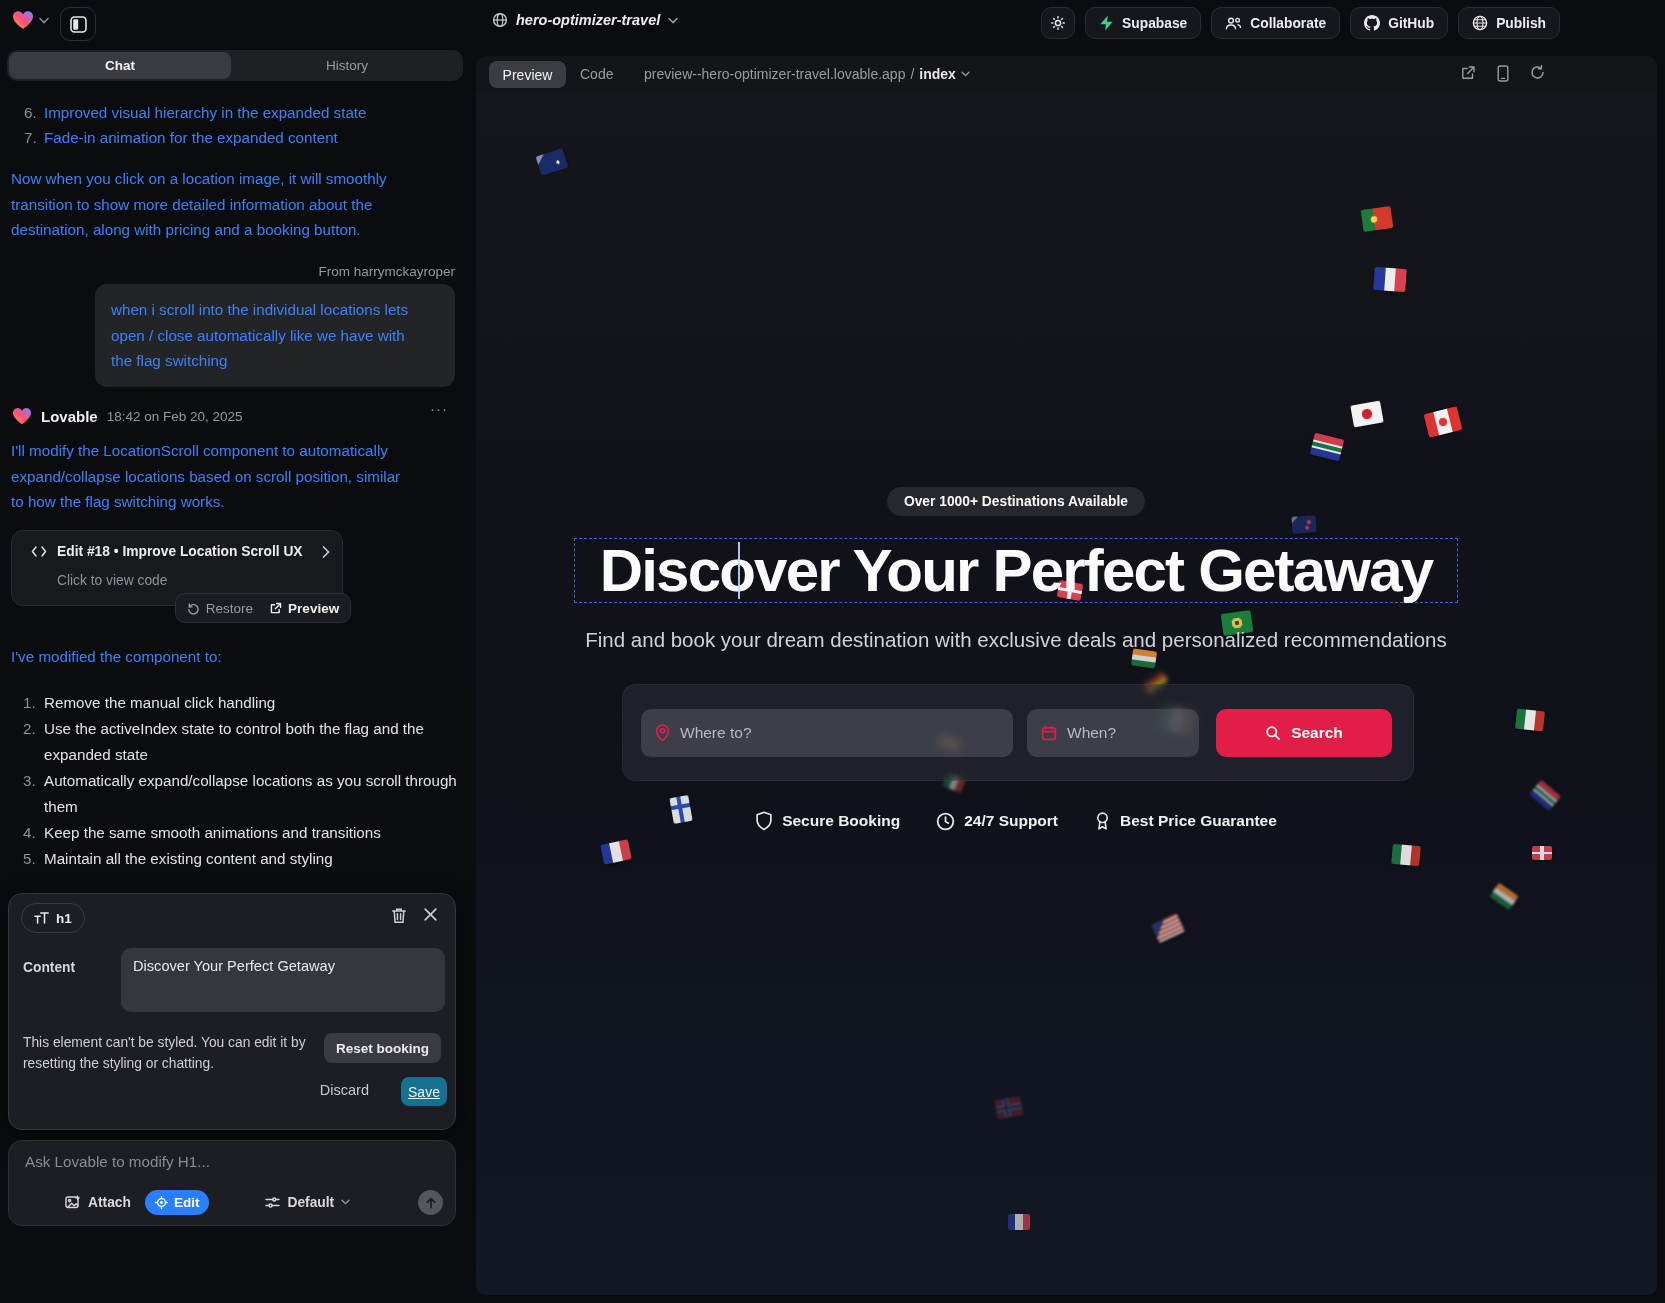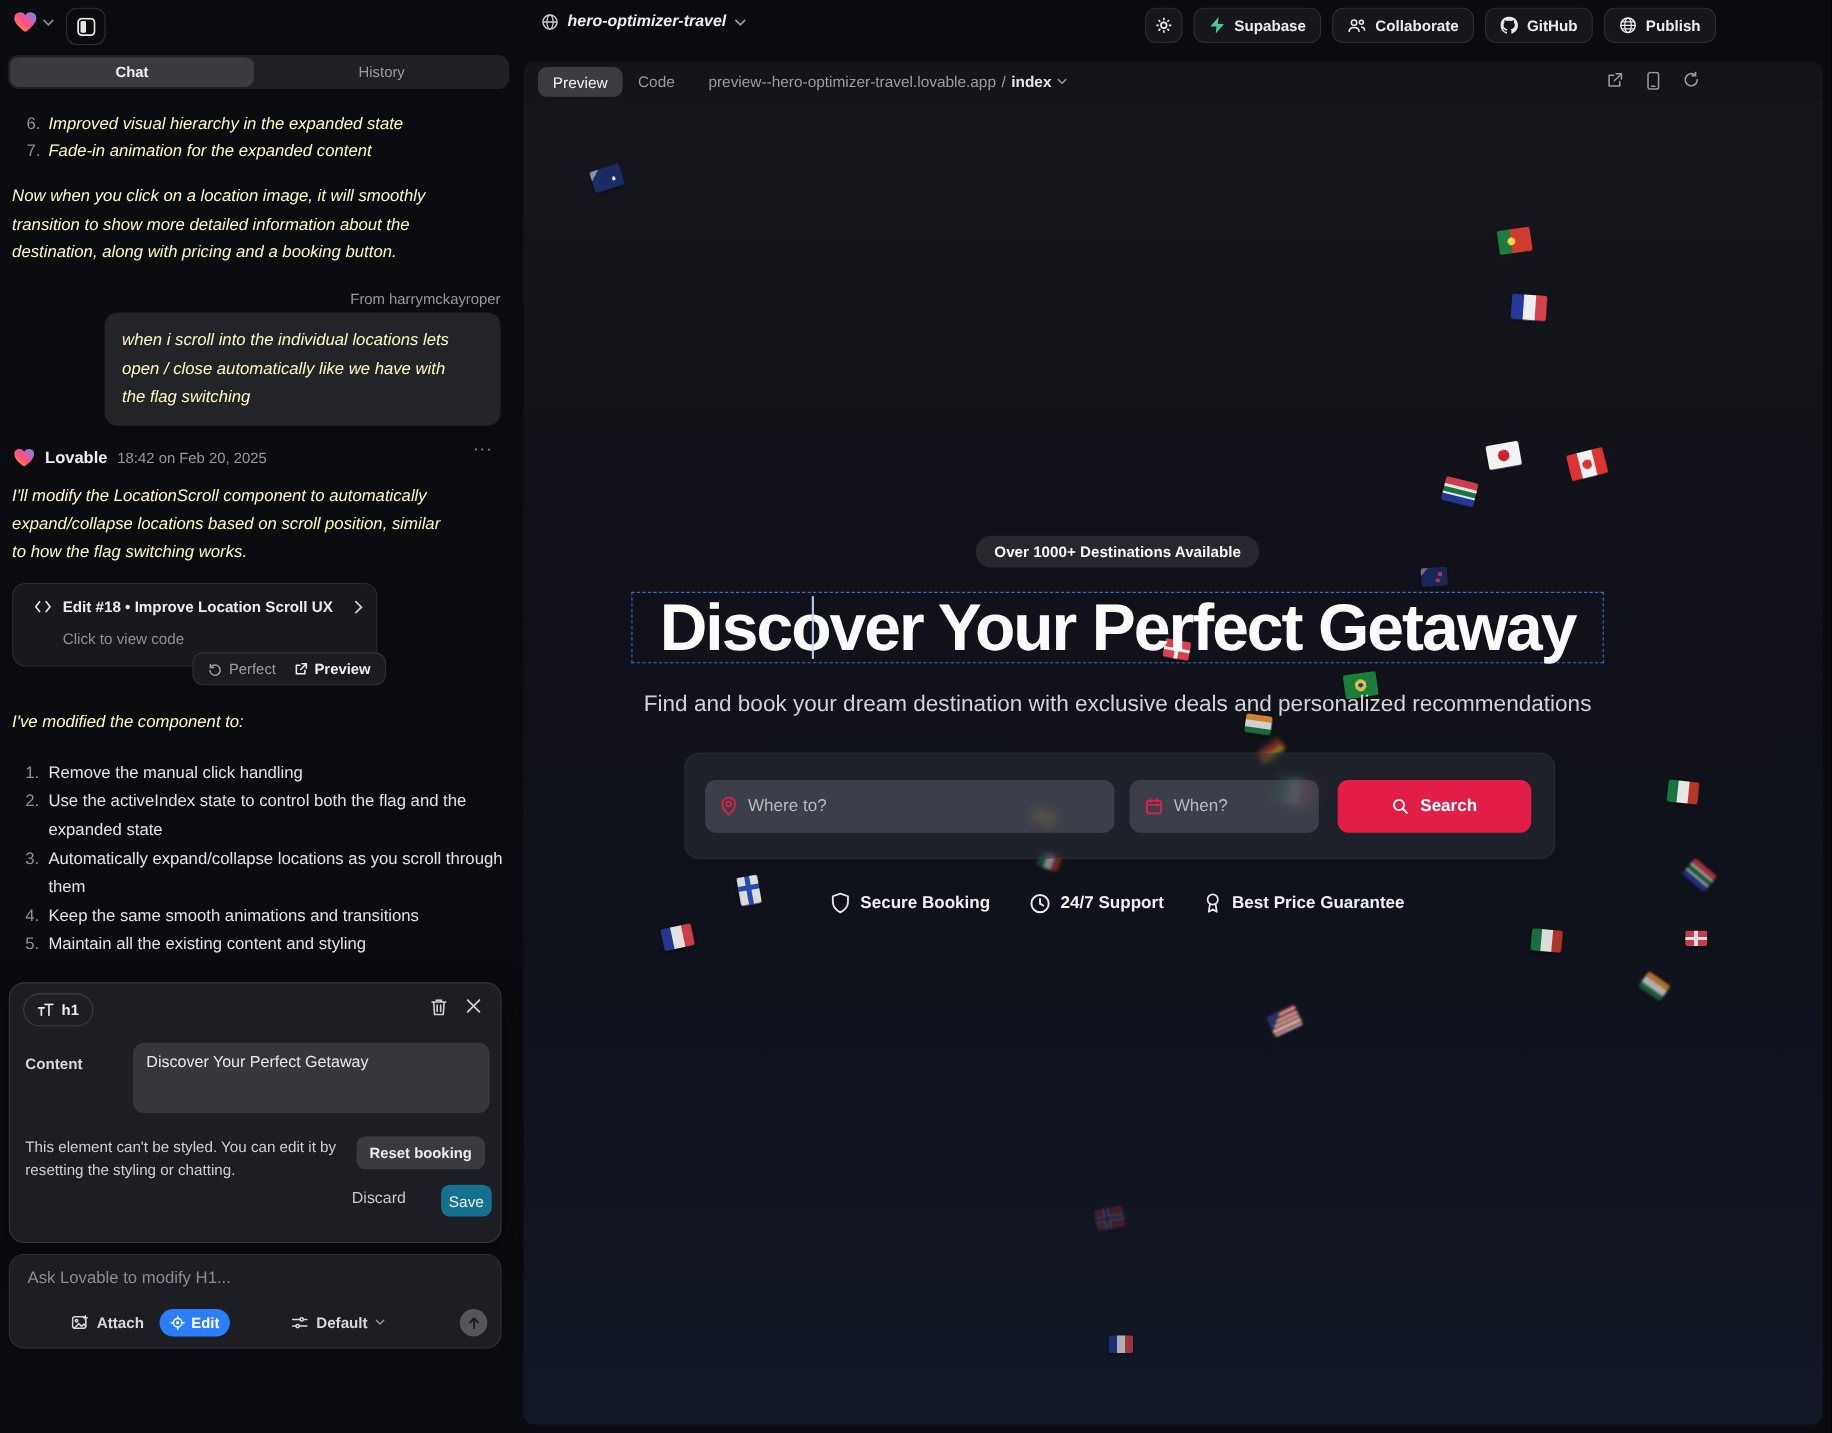--- a/index.html
+++ b/index.html
@@ -19,21 +19,21 @@
       border:1px solid #2c2d33;border-radius:10px;font-size:13.8px;font-weight:bold;color:#ededef;box-sizing:border-box;}
   .btn-icon-only{width:34px;padding:0;justify-content:center;}
 
   
   #sidebar{position:absolute;left:0;top:46px;width:470px;bottom:0;}
   #tabs{position:absolute;left:7px;top:4px;width:456px;height:31px;background:#1f2024;border-radius:10px;}
   #tab-chat{position:absolute;left:2px;top:2px;width:222px;height:27px;background:#3a3b41;border-radius:8px;
       display:flex;align-items:center;justify-content:center;font-size:13.5px;font-weight:bold;color:#f2f2f3;}
   #tab-history{position:absolute;left:226px;top:2px;right:2px;height:27px;display:flex;align-items:center;justify-content:center;
       font-size:13.5px;color:#9b9ca1;}
-  .chat-text{font-size:15.2px;line-height:25.5px;color:#fef9c3;white-space:pre-line;font-style:italic;}
+  .chat-text{font-size:15.2px;line-height:25.5px;color:#3b82f6;white-space:pre-line;}
   .num-row{position:absolute;left:11px;width:450px;font-size:15.2px;line-height:25px;}
   .num-row .num{display:inline-block;width:33px;padding-left:13px;box-sizing:border-box;color:#8f9095;}
   #para1{position:absolute;left:11px;top:120px;width:448px;}
   #from-label{position:absolute;right:15px;top:218px;font-size:13.5px;color:#97989d;}
   #user-bubble{position:absolute;left:95px;right:15px;top:238px;background:#232428;border-radius:12px;
       padding:13px 16px;box-sizing:border-box;}
   #lovable-header{position:absolute;left:12px;top:358px;right:15px;height:24px;display:flex;align-items:center;gap:9px;}
   #lovable-header .lname{font-size:15px;font-weight:bold;color:#f0f0f2;}
   #lovable-header .ltime{font-size:13.5px;color:#97989d;}
   #msg-menu{position:absolute;right:22px;top:354px;color:#9b9ca1;font-size:15px;letter-spacing:1px;}
@@ -61,21 +61,21 @@
   #trash-btn{position:absolute;right:44px;top:13px;width:20px;height:20px;color:#d0d0d3;}
   #close-btn{position:absolute;right:12px;top:13px;width:20px;height:20px;color:#d0d0d3;}
   #content-label{position:absolute;left:14px;top:66px;font-size:13.8px;font-weight:bold;color:#d6d6d8;}
   #content-area{position:absolute;left:112px;top:54px;width:324px;height:64px;background:#35373d;border:none;border-radius:10px;
       padding:10px 12px;box-sizing:border-box;font-family:inherit;font-size:14.6px;color:#e8e8ea;resize:none;outline:none;}
   #style-note{position:absolute;left:14px;top:139px;width:300px;font-size:13.8px;line-height:20.5px;color:#cfcfd2;white-space:pre-line;}
   #reset-styling-btn{position:absolute;right:14px;top:139px;height:30px;padding:0 12px;background:#3a3b41;border-radius:8px;
       display:flex;align-items:center;font-size:13.5px;font-weight:bold;color:#ececee;}
   #discard-btn{position:absolute;right:86px;top:188px;font-size:14.5px;color:#c7c8cc;}
   #save-btn{position:absolute;right:8px;top:183px;width:46px;height:29px;background:#15718f;border-radius:8px;
-      display:flex;align-items:center;justify-content:center;font-size:14px;color:#eaf4f7;}
+      display:flex;align-items:center;justify-content:center;font-size:14px;color:#eaf4f7;text-decoration:underline;}
 
   
   #chat-input-box{position:absolute;left:8px;top:1094px;width:448px;height:86px;background:#1d1e23;border:1px solid #2f3035;
       border-radius:14px;box-sizing:border-box;}
   #chat-input{position:absolute;left:14px;top:10px;width:410px;height:34px;background:transparent;border:none;outline:none;resize:none;
       font-family:inherit;font-size:15.2px;color:#e4e4e6;}
   #chat-input::placeholder{color:#8b8c91;}
   #input-row{position:absolute;left:14px;right:12px;bottom:10px;height:26px;display:flex;align-items:center;gap:14px;}
   .input-tool{display:flex;align-items:center;gap:7px;font-size:13.8px;font-weight:bold;color:#d8d8da;margin-left:42px;}
   #edit-pill{display:flex;align-items:center;gap:6px;height:25px;padding:0 10px;background:#2b7fff;border-radius:13px;
@@ -307,21 +307,21 @@
     </div>
 
     <div id="restore-pill">
       <span class="pill-btn" id="restore-btn">
         <span>
           <svg width="13" height="13" viewBox="0 0 14 14" fill="none" stroke="#9b9ca1" stroke-width="1.5" stroke-linecap="round">
               <path d="M2.5 2.2 V5.2 H5.5"></path>
               <path d="M2.7 5.2 A5 5 0 1 1 2 8.4"></path>
             </svg>
         </span>
-        <span>Perfect</span>
+        <span>Restore</span>
       </span>
       <span class="pill-btn" id="preview-btn">
         <span>
           <svg width="13" height="13" viewBox="0 0 14 14" fill="none" stroke="#f0f0f1" stroke-width="1.5" stroke-linecap="round" stroke-linejoin="round">
               <path d="M6 3 H2.6 V11.4 H11 V8"></path>
               <path d="M8.2 1.6 H12.4 V5.8"></path>
               <path d="M12.2 1.8 L6.8 7.2"></path>
             </svg>
         </span>
         <span>Preview</span>

